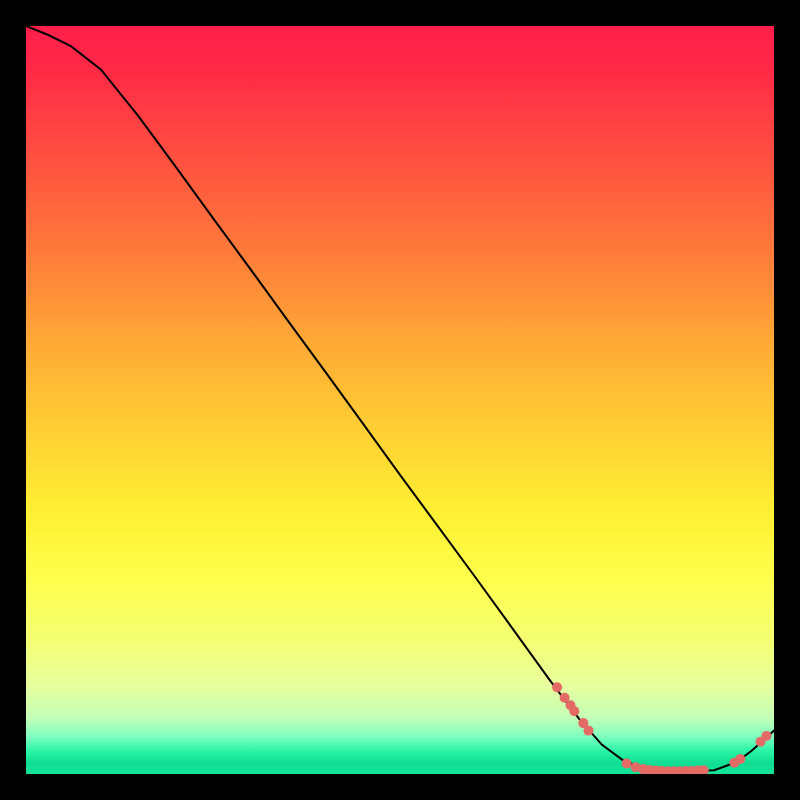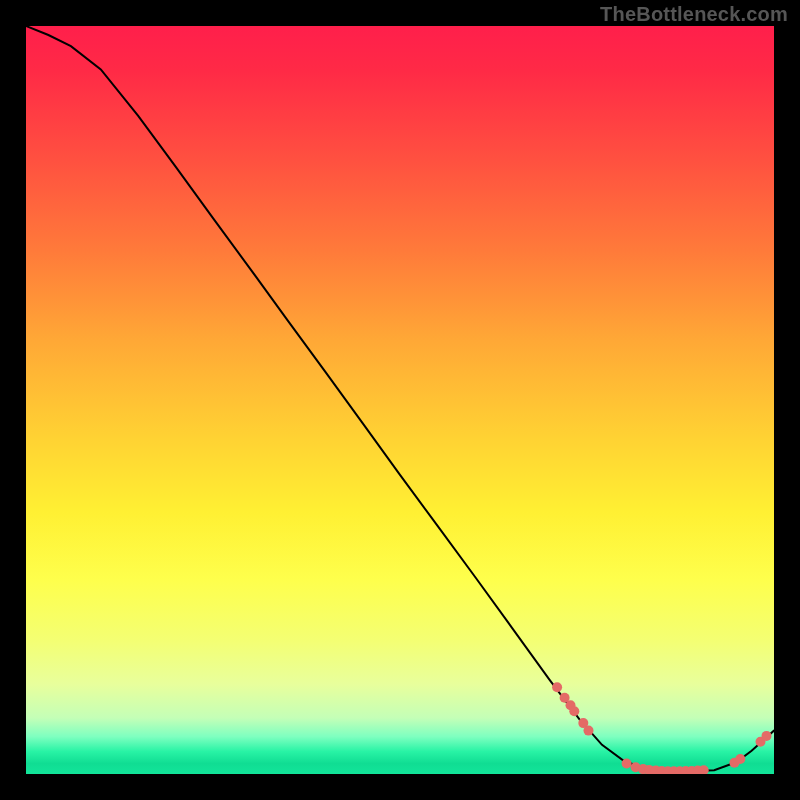--- a/index.html
+++ b/index.html
@@ -61,14 +61,13 @@
           <circle cx="665.7" cy="744.9" r="5" fill="#e46a66"></circle>
           <circle cx="671.7" cy="744.6" r="5" fill="#e46a66"></circle>
           <circle cx="677.7" cy="744.3" r="5" fill="#e46a66"></circle>
           <circle cx="708.4" cy="736.8" r="5" fill="#e46a66"></circle>
           <circle cx="714.3" cy="733.0" r="5" fill="#e46a66"></circle>
           <circle cx="734.5" cy="715.8" r="5" fill="#e46a66"></circle>
           <circle cx="740.5" cy="709.9" r="5" fill="#e46a66"></circle>
         </g>
     </svg>
   </div>
-  <div class="watermark">TheBottleneck.com</div>
 </div>
 
 </body></html>

